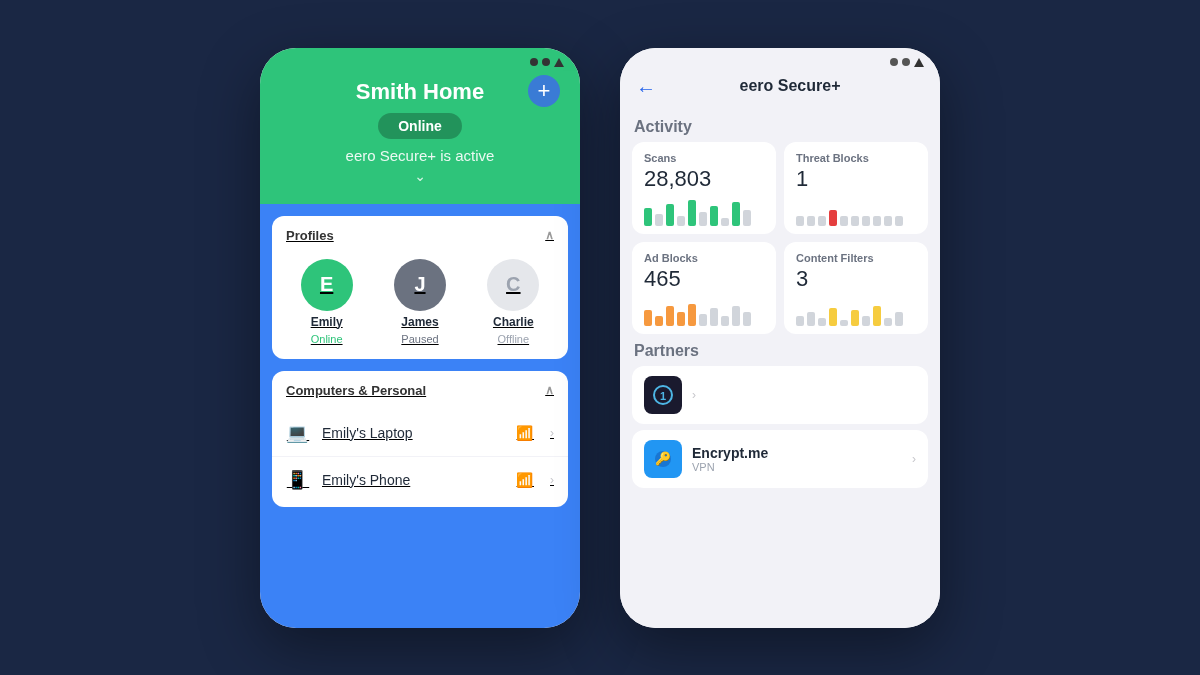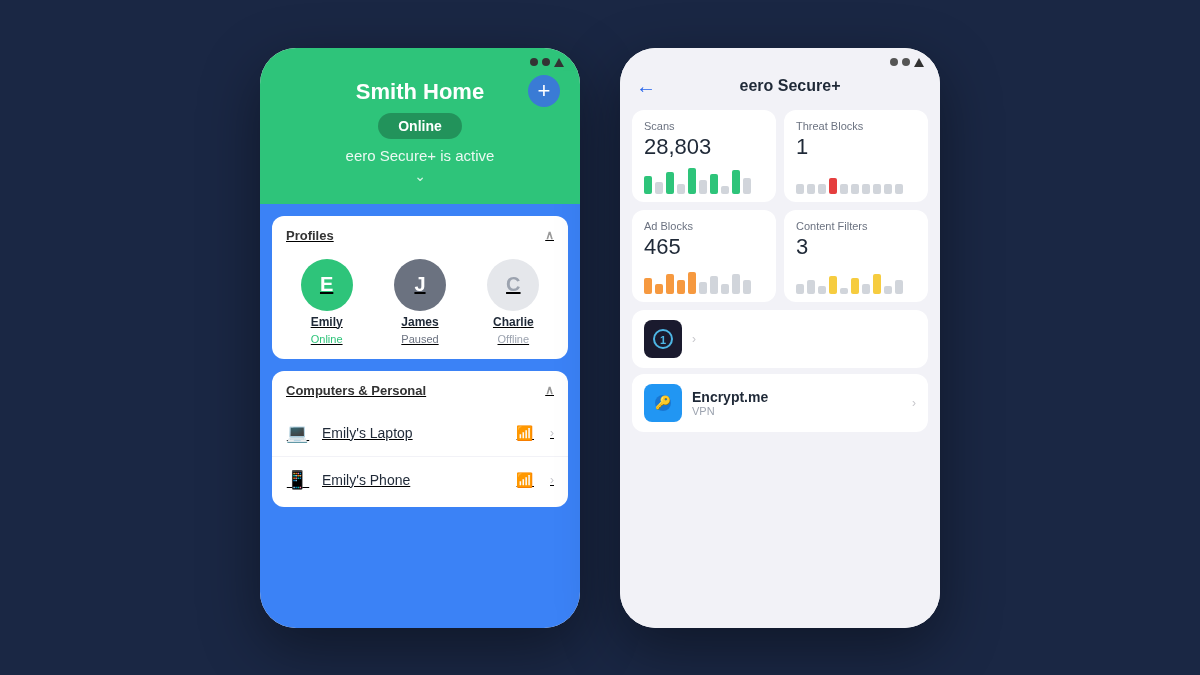--- a/index.html
+++ b/index.html
@@ -215,21 +215,21 @@
       margin-bottom: 8px;
     }
     .stat-card {
       background: #fff;
       border-radius: 12px;
       padding: 10px 12px 8px;
     }
     .stat-label {
       font-size: 11px;
       color: #6b7280;
-      font-weight: 400;
+      font-weight: 700;
       margin-bottom: 2px;
     }
     .stat-value {
       font-size: 22px;
       font-weight: 400;
       color: #1f2937;
       margin-bottom: 6px;
     }
     .bars {
       display: flex;
@@ -347,20 +347,21 @@
       <div class="dot"></div>
       <div class="triangle"></div>
     </div>
 
     <div class="header">
       <span class="back-btn">←</span>
       <span class="page-title">eero Secure+</span>
     </div>
 
     <div class="body">
+      <div class="activity-label">Activity</div>
 
       <div class="stats-grid">
 
         <div class="stat-card">
           <div class="stat-label">Scans</div>
           <div class="stat-value">28,803</div>
           <div class="bars">
             <div class="bar" style="height:18px;background:#2ec47a"></div>
             <div class="bar" style="height:12px;background:#d1d5db"></div>
             <div class="bar" style="height:22px;background:#2ec47a"></div>
@@ -419,20 +420,21 @@
             <div class="bar" style="height:6px;background:#d1d5db"></div>
             <div class="bar" style="height:16px;background:#f6cc3f"></div>
             <div class="bar" style="height:10px;background:#d1d5db"></div>
             <div class="bar" style="height:20px;background:#f6cc3f"></div>
             <div class="bar" style="height:8px;background:#d1d5db"></div>
             <div class="bar" style="height:14px;background:#d1d5db"></div>
           </div>
         </div>
       </div>
 
+      <div class="partners-label">Partners</div>
 
       <div class="partner-card">
         <div class="partner-icon partner-icon-1pass">
           <svg width="22" height="22" viewBox="0 0 22 22">
             <circle cx="11" cy="11" r="9" fill="none" stroke="#4db6e5" stroke-width="2"></circle>
             <text x="11" y="15.5" text-anchor="middle" font-size="11" fill="#4db6e5" font-weight="bold">1</text>
           </svg>
         </div>
         <span class="partner-chevron">›</span>
       </div>

